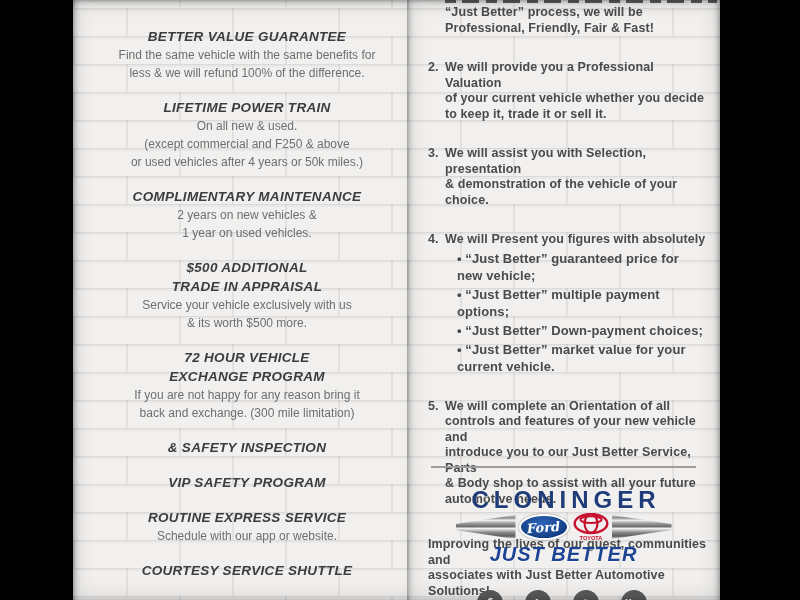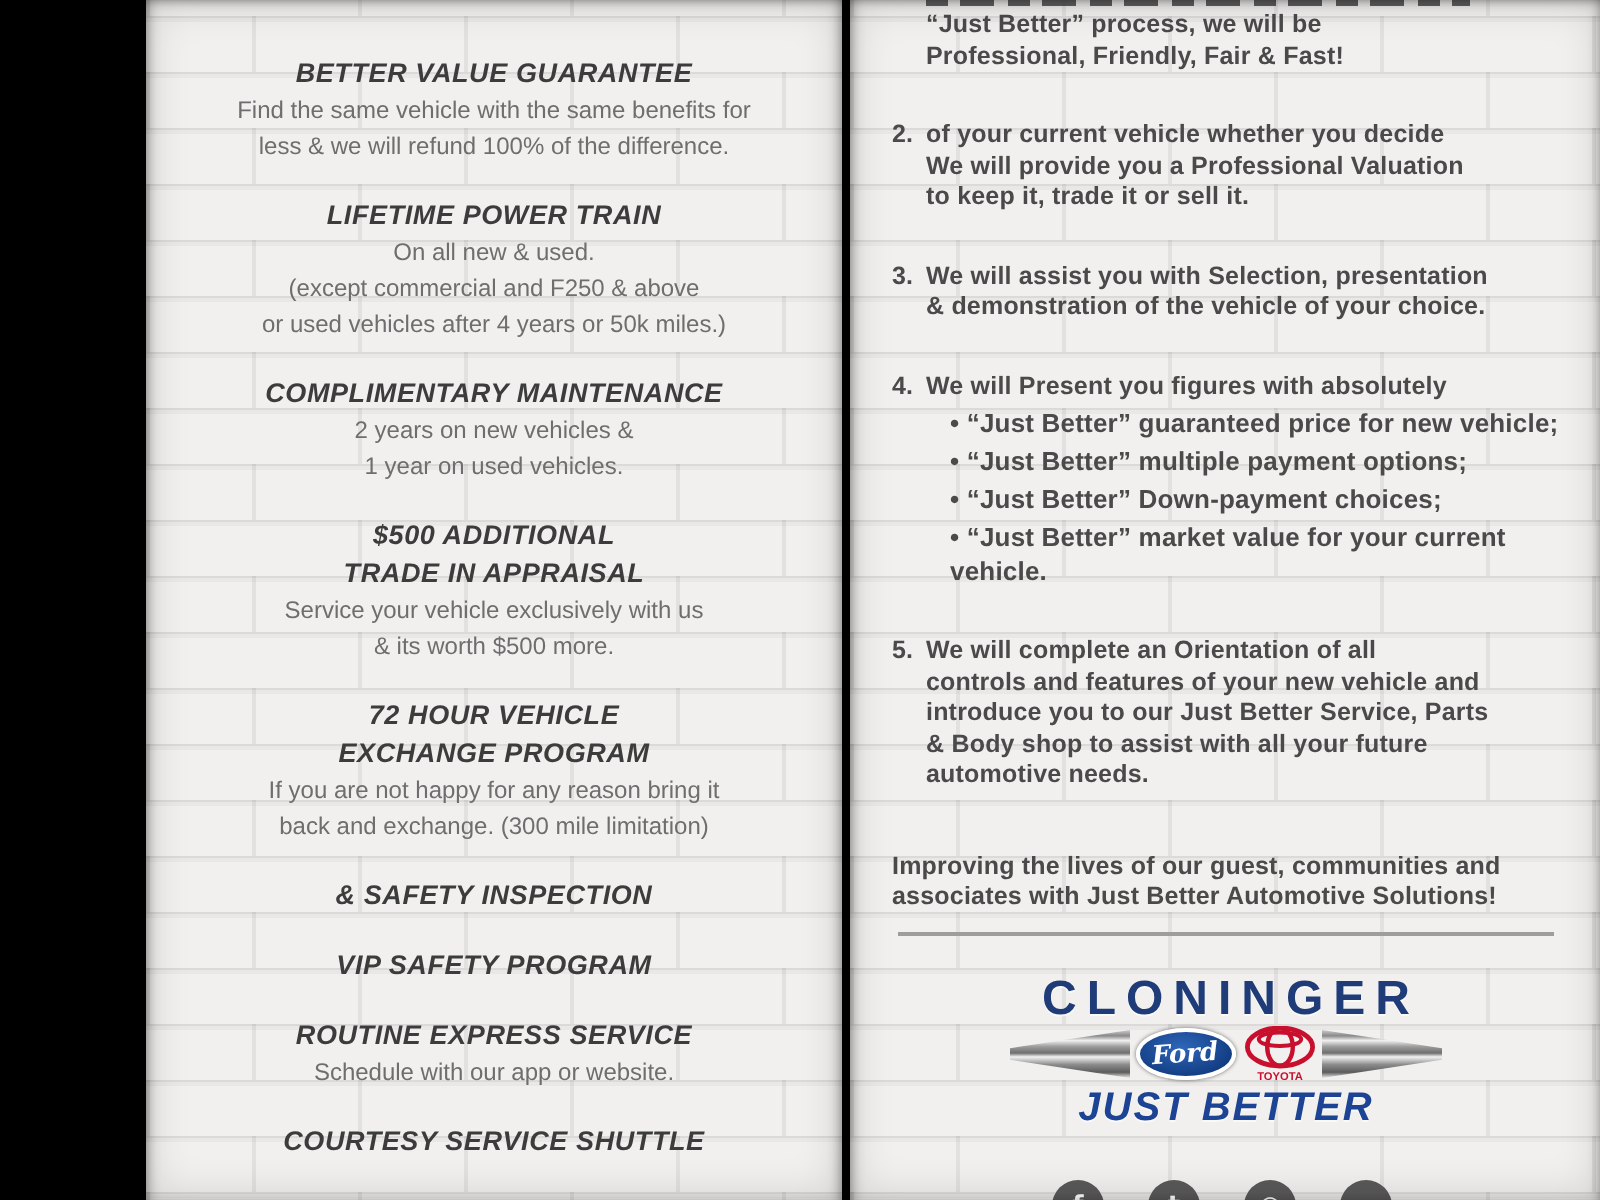--- a/index.html
+++ b/index.html
@@ -12,21 +12,21 @@
       conic-gradient(from 0deg at 55px 28px, #f1f0ee 0 90deg, rgba(0,0,0,0) 90deg),
       conic-gradient(from 0deg at 53px 28px, #e2e1df 0 90deg, rgba(0,0,0,0) 90deg),
       conic-gradient(from 90deg at 2px 28px, #f1f0ee 0 90deg, rgba(0,0,0,0) 90deg),
       conic-gradient(from 90deg at 0px 28px, #e2e1df 0 90deg, rgba(0,0,0,0) 90deg);
     background-size:100% 28px,106px 56px,106px 56px,106px 56px,106px 56px;
     background-position:0 8px,0 8px,0 8px,0 8px,0 8px;}
   .panel::after{content:"";position:absolute;inset:0;pointer-events:none;
     box-shadow:inset 0 0 22px rgba(0,0,0,.16), inset 4px 0 7px -4px rgba(0,0,0,.45),
                inset -4px 0 7px -4px rgba(0,0,0,.45), inset 0 4px 7px -4px rgba(0,0,0,.35);}
   .panel-left{left:73px;width:317px;padding-left:31px;}
-  .panel-right{left:425px;width:376px;}
+  .panel-right{left:407px;width:313px;}
   
   .lp-content{position:absolute;left:0;right:0;top:0;padding-top:27px;text-align:center;}
   .lp-sec{margin-bottom:16px;}
   .lp-h{font:italic 700 13.5px/19px "Liberation Sans",sans-serif;color:#3c3c3c;letter-spacing:.3px;}
   .lp-b{font:400 12px/18px "Liberation Sans",sans-serif;color:#6e6e6e;}
   
   .rp-content{position:absolute;left:21px;right:13px;top:0;
     font:700 12.5px/15.5px "Liberation Sans",sans-serif;color:#4a4a4a;letter-spacing:.1px;}
   .rp-item{position:relative;padding-left:17px;margin-bottom:24px;}
   .rp-num{position:absolute;left:0;top:0;}
@@ -122,22 +122,22 @@
     <div class="rp-content">
 
       <div class="rp-item">
         <div class="clipped-line"></div>
         <div>“Just Better” process, we will be</div>
         <div>Professional, Friendly, Fair &amp; Fast!</div>
       </div>
 
       <div class="rp-item">
         <span class="rp-num">2.</span>
+        <div>We will provide you a Professional Valuation</div>
         <div>of your current vehicle whether you decide</div>
-        <div>We will provide you a Professional Valuation</div>
         <div>to keep it, trade it or sell it.</div>
       </div>
 
       <div class="rp-item">
         <span class="rp-num">3.</span>
         <div>We will assist you with Selection, presentation</div>
         <div>&amp; demonstration of the vehicle of your choice.</div>
       </div>
 
       <div class="rp-item">

